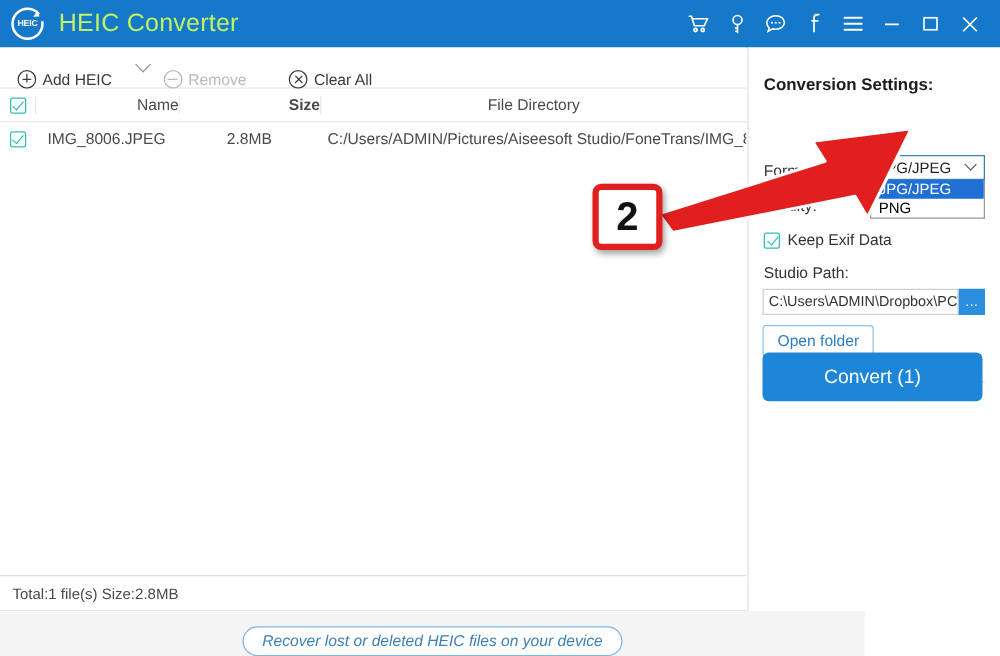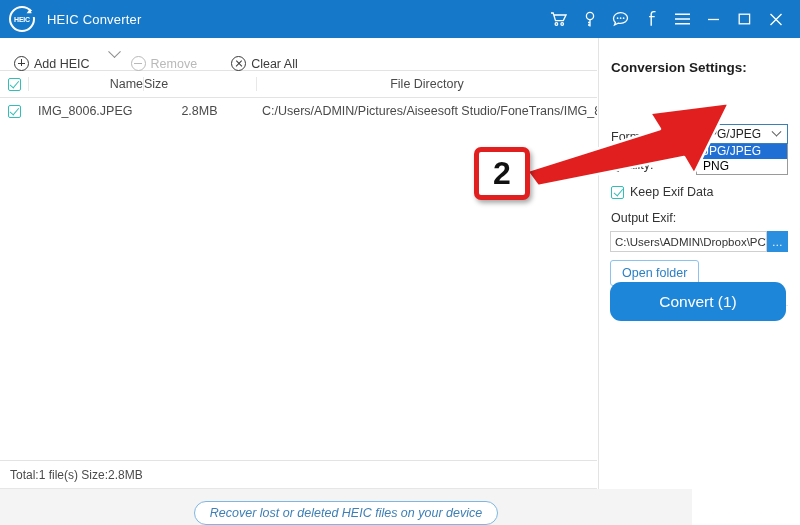--- a/index.html
+++ b/index.html
@@ -47,21 +47,21 @@
     position: absolute;
     right: 1px; top: 1px;
     width: 0; height: 0;
     border-left: 4px solid #ffffff;
     border-top: 3px solid transparent;
     border-bottom: 3px solid transparent;
     transform: rotate(35deg);
     z-index: 2;
   }
   .app-title {
-    color: #ffffff; font-size: 13px;
+    color: #bef264; font-size: 20px;
     margin-left: 12px; letter-spacing: 0.2px;
   }
   .title-icons {
     margin-left: auto; display: flex; align-items: center;
     height: 38px; padding-right: 9px;
   }
   .ticon {
     width: 31px; height: 38px;
     display: flex; align-items: center; justify-content: center;
     color: #ffffff; cursor: pointer;
@@ -132,21 +132,21 @@
   .cb::after {
     content: "";
     position: absolute; left: 3.6px; top: 0.8px;
     width: 4px; height: 7.5px;
     border-right: 1.9px solid #33bdb8;
     border-bottom: 1.9px solid #33bdb8;
     transform: rotate(40deg);
   }
   .col-check { width: 28px; display: flex; justify-content: center; }
   .col-name { width: 115px; text-align: right; border-left: 1px solid #e8e8e8; }
-  .col-size { width: 113px; text-align: left; border-left: 1px solid #e8e8e8; }
+  .col-size { width: 113px; text-align: right; border-left: 1px solid #e8e8e8; font-weight: bold; }
   .col-dir  { flex: 1; text-align: center; border-left: 1px solid #e8e8e8; }
 
   .list-body {
     position: absolute; left: 0; top: 98px;
     width: 597px; height: 363px;
     background: #ffffff;
     border-bottom: 1px solid #e3e3e3;
   }
   .row {
     height: 26px; display: flex; align-items: center;
@@ -261,21 +261,21 @@
     cursor: pointer;
   }
   .panel-sep {
     position: absolute; left: 11px; top: 267px;
     width: 178px; height: 1px; background: #e6e6e6;
   }
   .convert-btn {
     position: absolute; left: 610px; top: 282px;
     width: 176px; height: 39px;
     background: #1e86d8;
-    border-radius: 11px;
+    border-radius: 5px;
     color: #ffffff; font-size: 15.5px;
     display: flex; align-items: center; justify-content: center;
     cursor: pointer;
     z-index: 5;
   }
 
   
   .bottombar {
     position: absolute; left: 0; top: 489px;
     width: 692px; height: 36px;
@@ -431,21 +431,21 @@
     <div class="dropdown">
       <div class="dd-opt selected">JPG/JPEG</div>
       <div class="dd-opt">PNG</div>
     </div>
 
     <div class="chk-row">
       <span class="cb"></span>
       <span>Keep Exif Data</span>
     </div>
 
-    <div class="field-label lbl-output">Output Exif:</div>
+    <div class="field-label lbl-output">Studio Path:</div>
 
     <div class="path-wrap">
       <div class="path-input">C:\Users\ADMIN\Dropbox\PC\</div>
       <div class="path-btn">...</div>
     </div>
 
     <div class="open-folder">Open folder</div>
     <div class="panel-sep"></div>
   </div>
 

